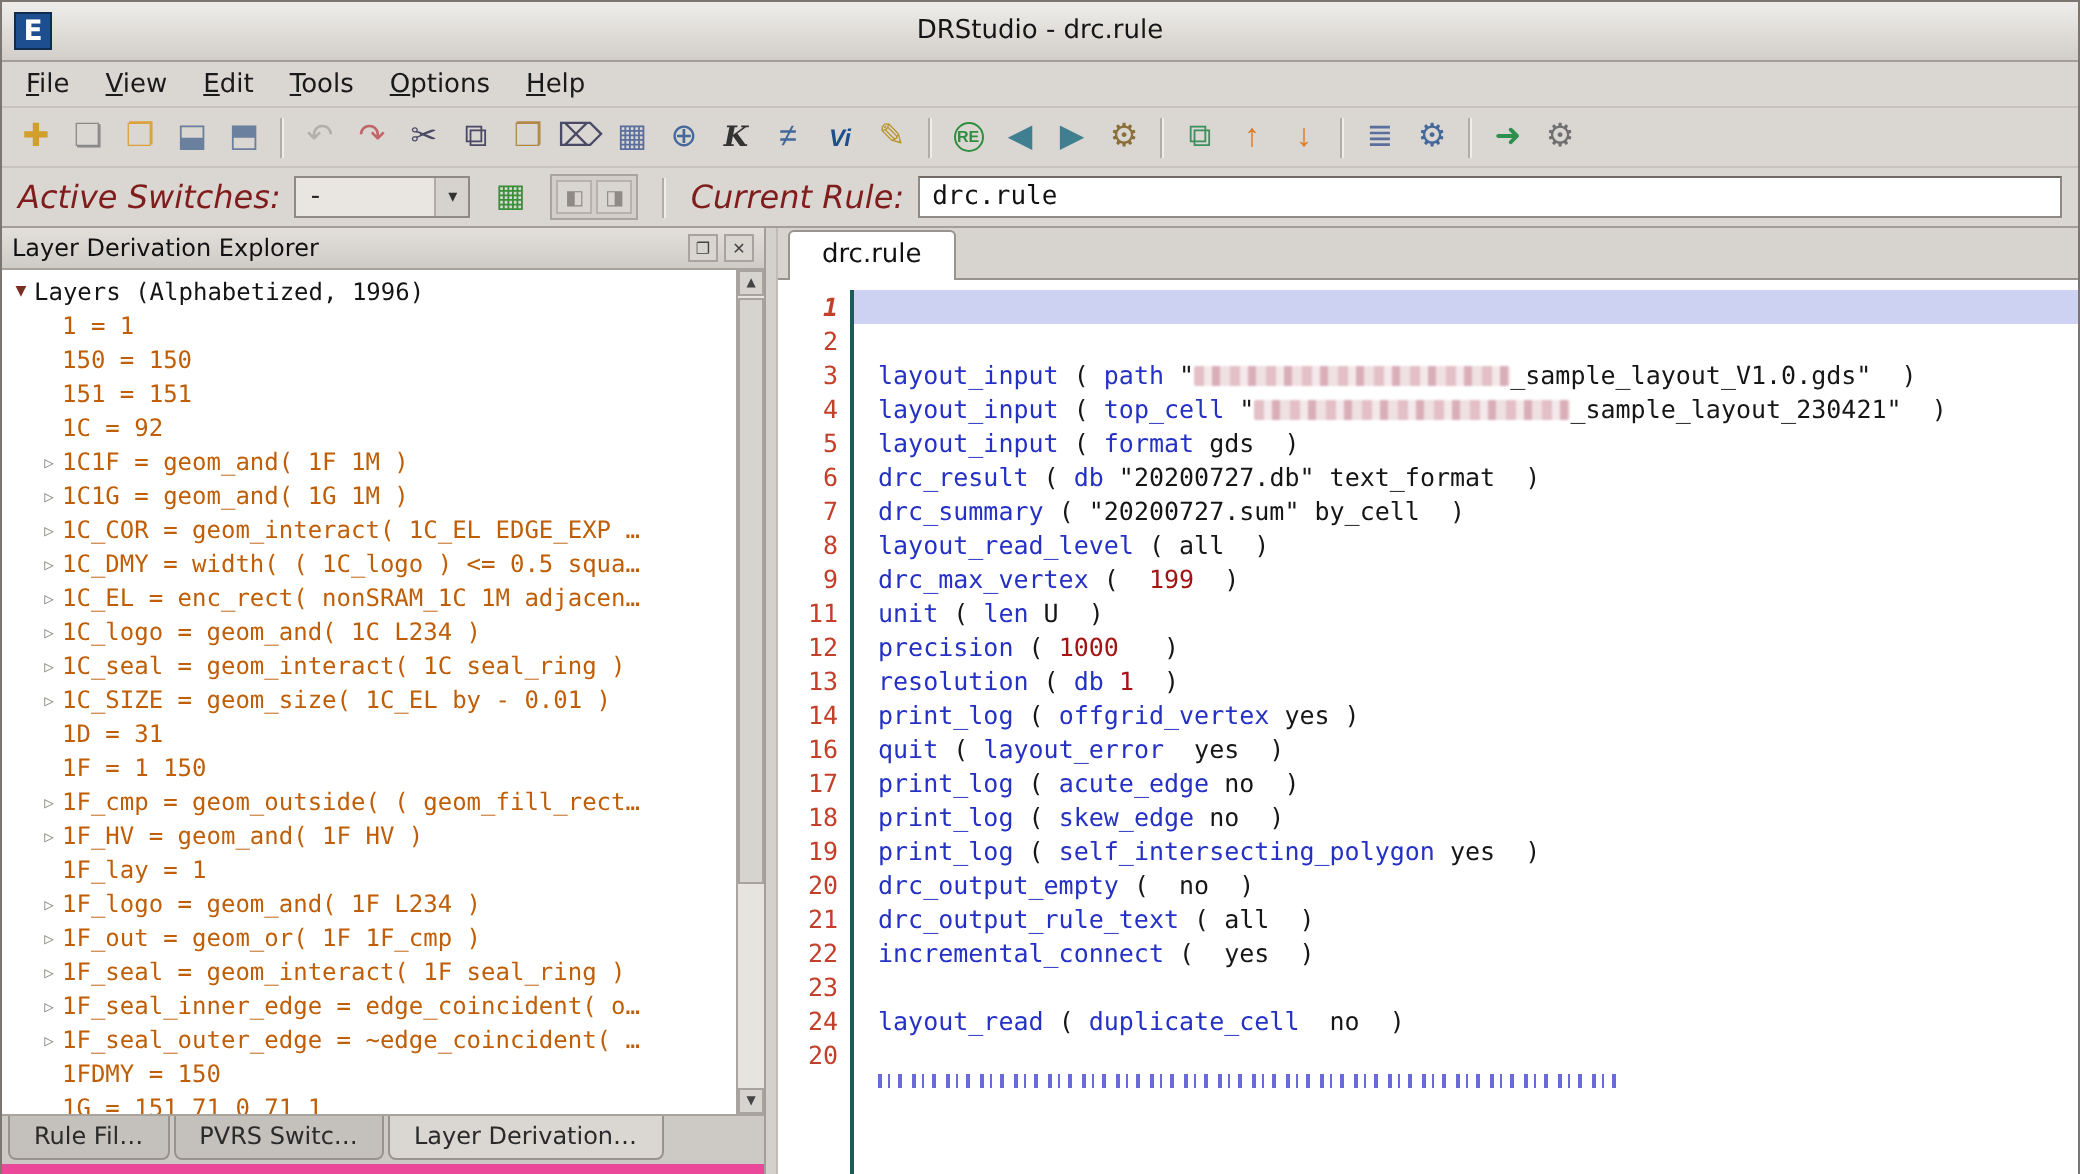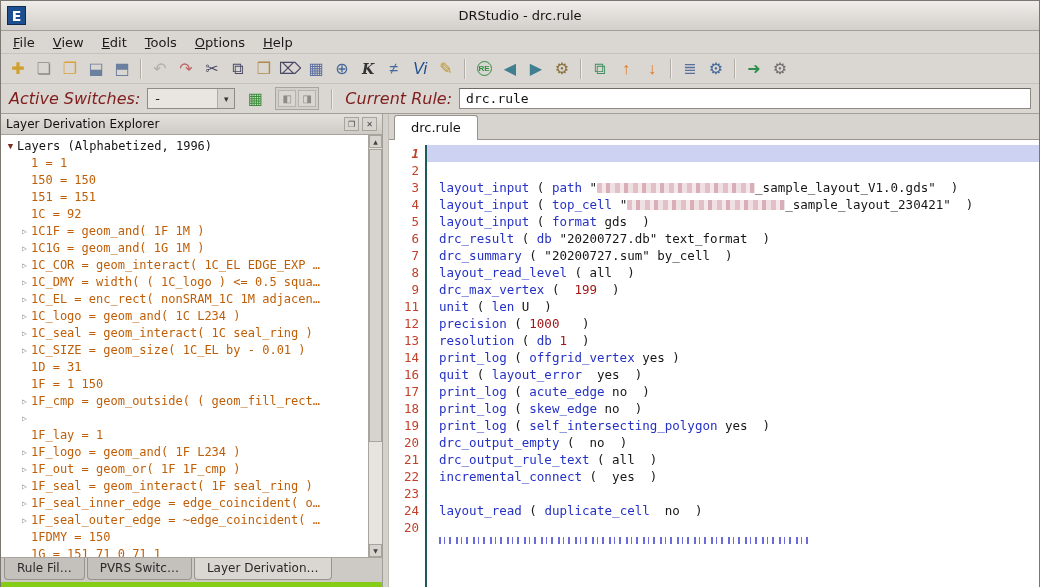--- a/index.html
+++ b/index.html
@@ -20,40 +20,40 @@
     padding-left:3px; border-bottom:1px solid #c7c2bd; }
   .menu-item { padding:3px 9px; font-size:13px; color:#1a1a1a; cursor:default; }
 
   
   .toolbar { background:#dad6d2; display:flex; align-items:center; flex:none; }
   .tb1 { height:30px; padding:0 4px; border-bottom:1px solid #c7c2bd; }
   .tb-btn { width:26px; height:26px; background:transparent; border:1px solid transparent;
     display:flex; align-items:center; justify-content:center; padding:0; flex:none; }
   .g { font-size:16px; line-height:1; }
   .txt-k { font-family:"DejaVu Serif","Liberation Serif",serif; font-style:italic; font-weight:bold; font-size:14px; }
-  .txt-vi { font-style:italic; font-weight:normal; font-size:16px; }
+  .txt-vi { font-style:italic; font-weight:bold; font-size:12px; }
   .badge { font-size:8px; font-weight:bold; border:1.5px solid; border-radius:50%;
     width:15px; height:15px; display:flex; align-items:center; justify-content:center; }
   .tb-sep { width:0; height:20px; border-left:1px solid #b1aca6; border-right:1px solid #efedea; margin:0 5px; flex:none; }
 
   .tb2 { height:30px; padding:0 8px; border-bottom:1px solid #a49e98; gap:7px; }
   .tb2-label { font-size:16px; color:#7f1d1d; white-space:nowrap;font-style:italic; }
   .combo { width:88px; height:21px; background:#e9e6e2; border:1px solid #908a84; display:flex; align-items:center; flex:none; }
   .combo-val { flex:1; padding-left:7px; font-size:13px; color:#222; }
   .combo-btn { width:17px; align-self:stretch; border-left:1px solid #b1aca6; background:#d6d2cd;
     display:flex; align-items:center; justify-content:center; font-size:9px; color:#333; }
   .btn-group { display:flex; gap:2px; padding:2px; background:#d2cec9; border:1px solid #aaa49e; flex:none; }
   .mini-btn { width:18px; height:17px; border:1px solid #b7b2ac; background:#d9d5d0; font-size:10px;
     color:#8f8a84; display:flex; align-items:center; justify-content:center; padding:0; }
   .rule-input { flex:1; height:21px; border:1px solid #8f8a84; border-top-color:#6f6a64; background:#fff;
     font:13px "DejaVu Sans Mono","Liberation Mono",monospace; padding:0 6px; color:#111; }
 
   
   .main { display:flex; height:474px; flex:none; background:#d4d0cb; }
-  .left-dock { width:382px; flex:none; display:flex; flex-direction:column; border-right:1px solid #a49e98; background:#84cc16; }
+  .left-dock { width:382px; flex:none; display:flex; flex-direction:column; border-right:1px solid #a49e98; background:#ec4899; }
   .dock-header { height:21px; flex:none; background:linear-gradient(#e3e0dc,#cfcbc6);
     border-bottom:1px solid #a9a39d; display:flex; align-items:center; padding:0 5px; font-size:12px; color:#111; }
   .dock-btns { margin-left:auto; display:flex; gap:3px; }
   .dock-btn { width:15px; height:14px; font-size:8px; border:1px solid #a9a39d; background:#d9d5d0;
     color:#444; display:flex; align-items:center; justify-content:center; padding:0; }
 
   .tree-wrap { flex:1; display:flex; background:#fff; overflow:hidden; }
   .tree { flex:1; overflow:hidden; padding-top:3px; font:12px/17px "DejaVu Sans Mono","Liberation Mono",monospace; }
   .tree-row { display:flex; align-items:center; height:17px; white-space:nowrap; overflow:hidden; }
   .tree-row .arrow { width:13px; text-align:center; font-size:8px; color:#8f8b86; flex:none; }
@@ -305,20 +305,21 @@
             <div class="tree-row child">
               <span class="arrow"></span>
               <span class="lbl">1F = 1 150</span>
             </div>
             <div class="tree-row child">
               <span class="arrow">▷</span>
               <span class="lbl">1F_cmp = geom_outside( ( geom_fill_rect…</span>
             </div>
             <div class="tree-row child">
               <span class="arrow">▷</span>
+              <span class="lbl">1F_HV = geom_and( 1F HV )</span>
             </div>
             <div class="tree-row child">
               <span class="arrow"></span>
               <span class="lbl">1F_lay = 1</span>
             </div>
             <div class="tree-row child">
               <span class="arrow">▷</span>
               <span class="lbl">1F_logo = geom_and( 1F L234 )</span>
             </div>
             <div class="tree-row child">

